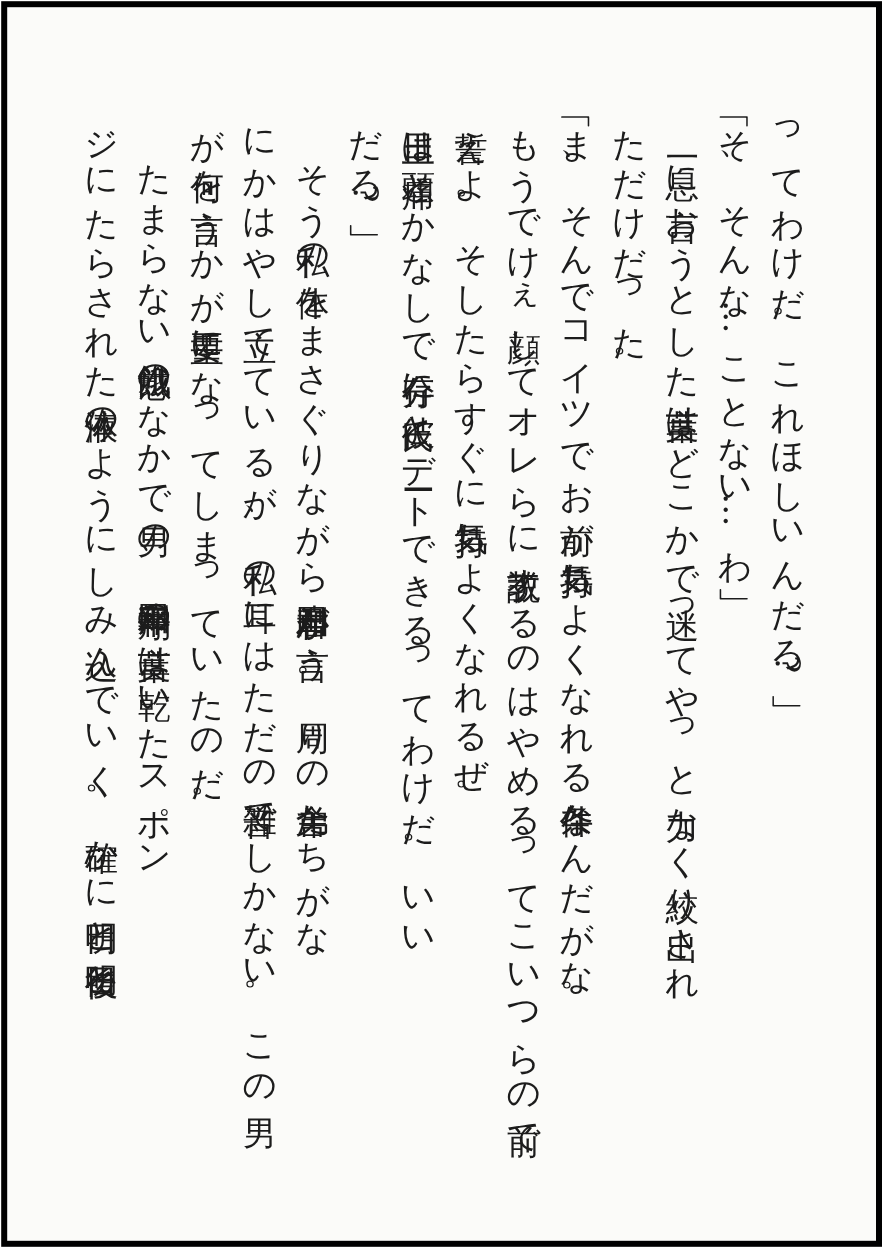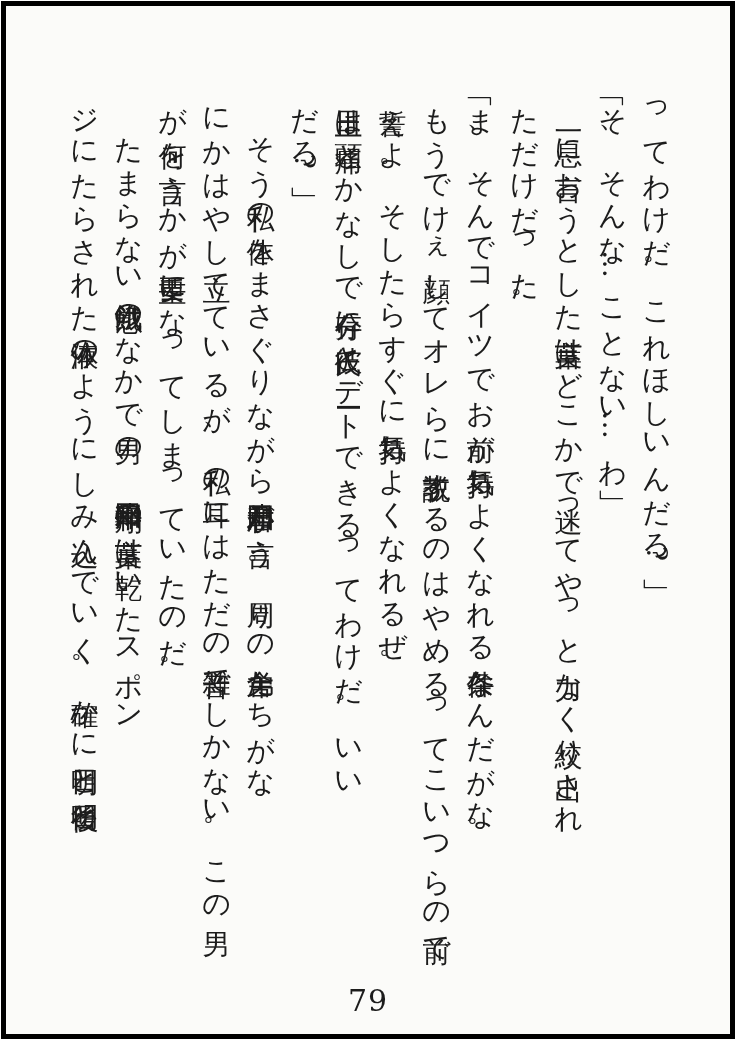--- a/index.html
+++ b/index.html
@@ -63,14 +63,13 @@
       <div class="tline">もうでけぇ顔してオレらに説教するのはやめるってこいつらの前で</div>
       <div class="tline">誓えよ。そしたらすぐに気持ちよくなれるぜ。</div>
       <div class="tline">土日は頭痛とかなしで存分に彼氏とデートできるってわけだ。いい</div>
       <div class="tline">だろ?」</div>
       <div class="tline indent">そう私の体をまさぐりながら岸和田君が言う。周りの舎弟たちがな</div>
       <div class="tline">にかはやし立てているが、私の耳にはただの雑音でしかない。この男</div>
       <div class="tline">が何を言うかが重要になってしまっていたのだ。</div>
       <div class="tline indent">たまらない飢餓感のなかで男の、岸和田翔平の言葉は乾いたスポン</div>
       <div class="tline">ジにたらされた液体のようにしみ込んでいく。確かに明日と明後日と</div>
     </div>
-  <div class="page-number">79</div>
 </div>
 
 </body></html>

